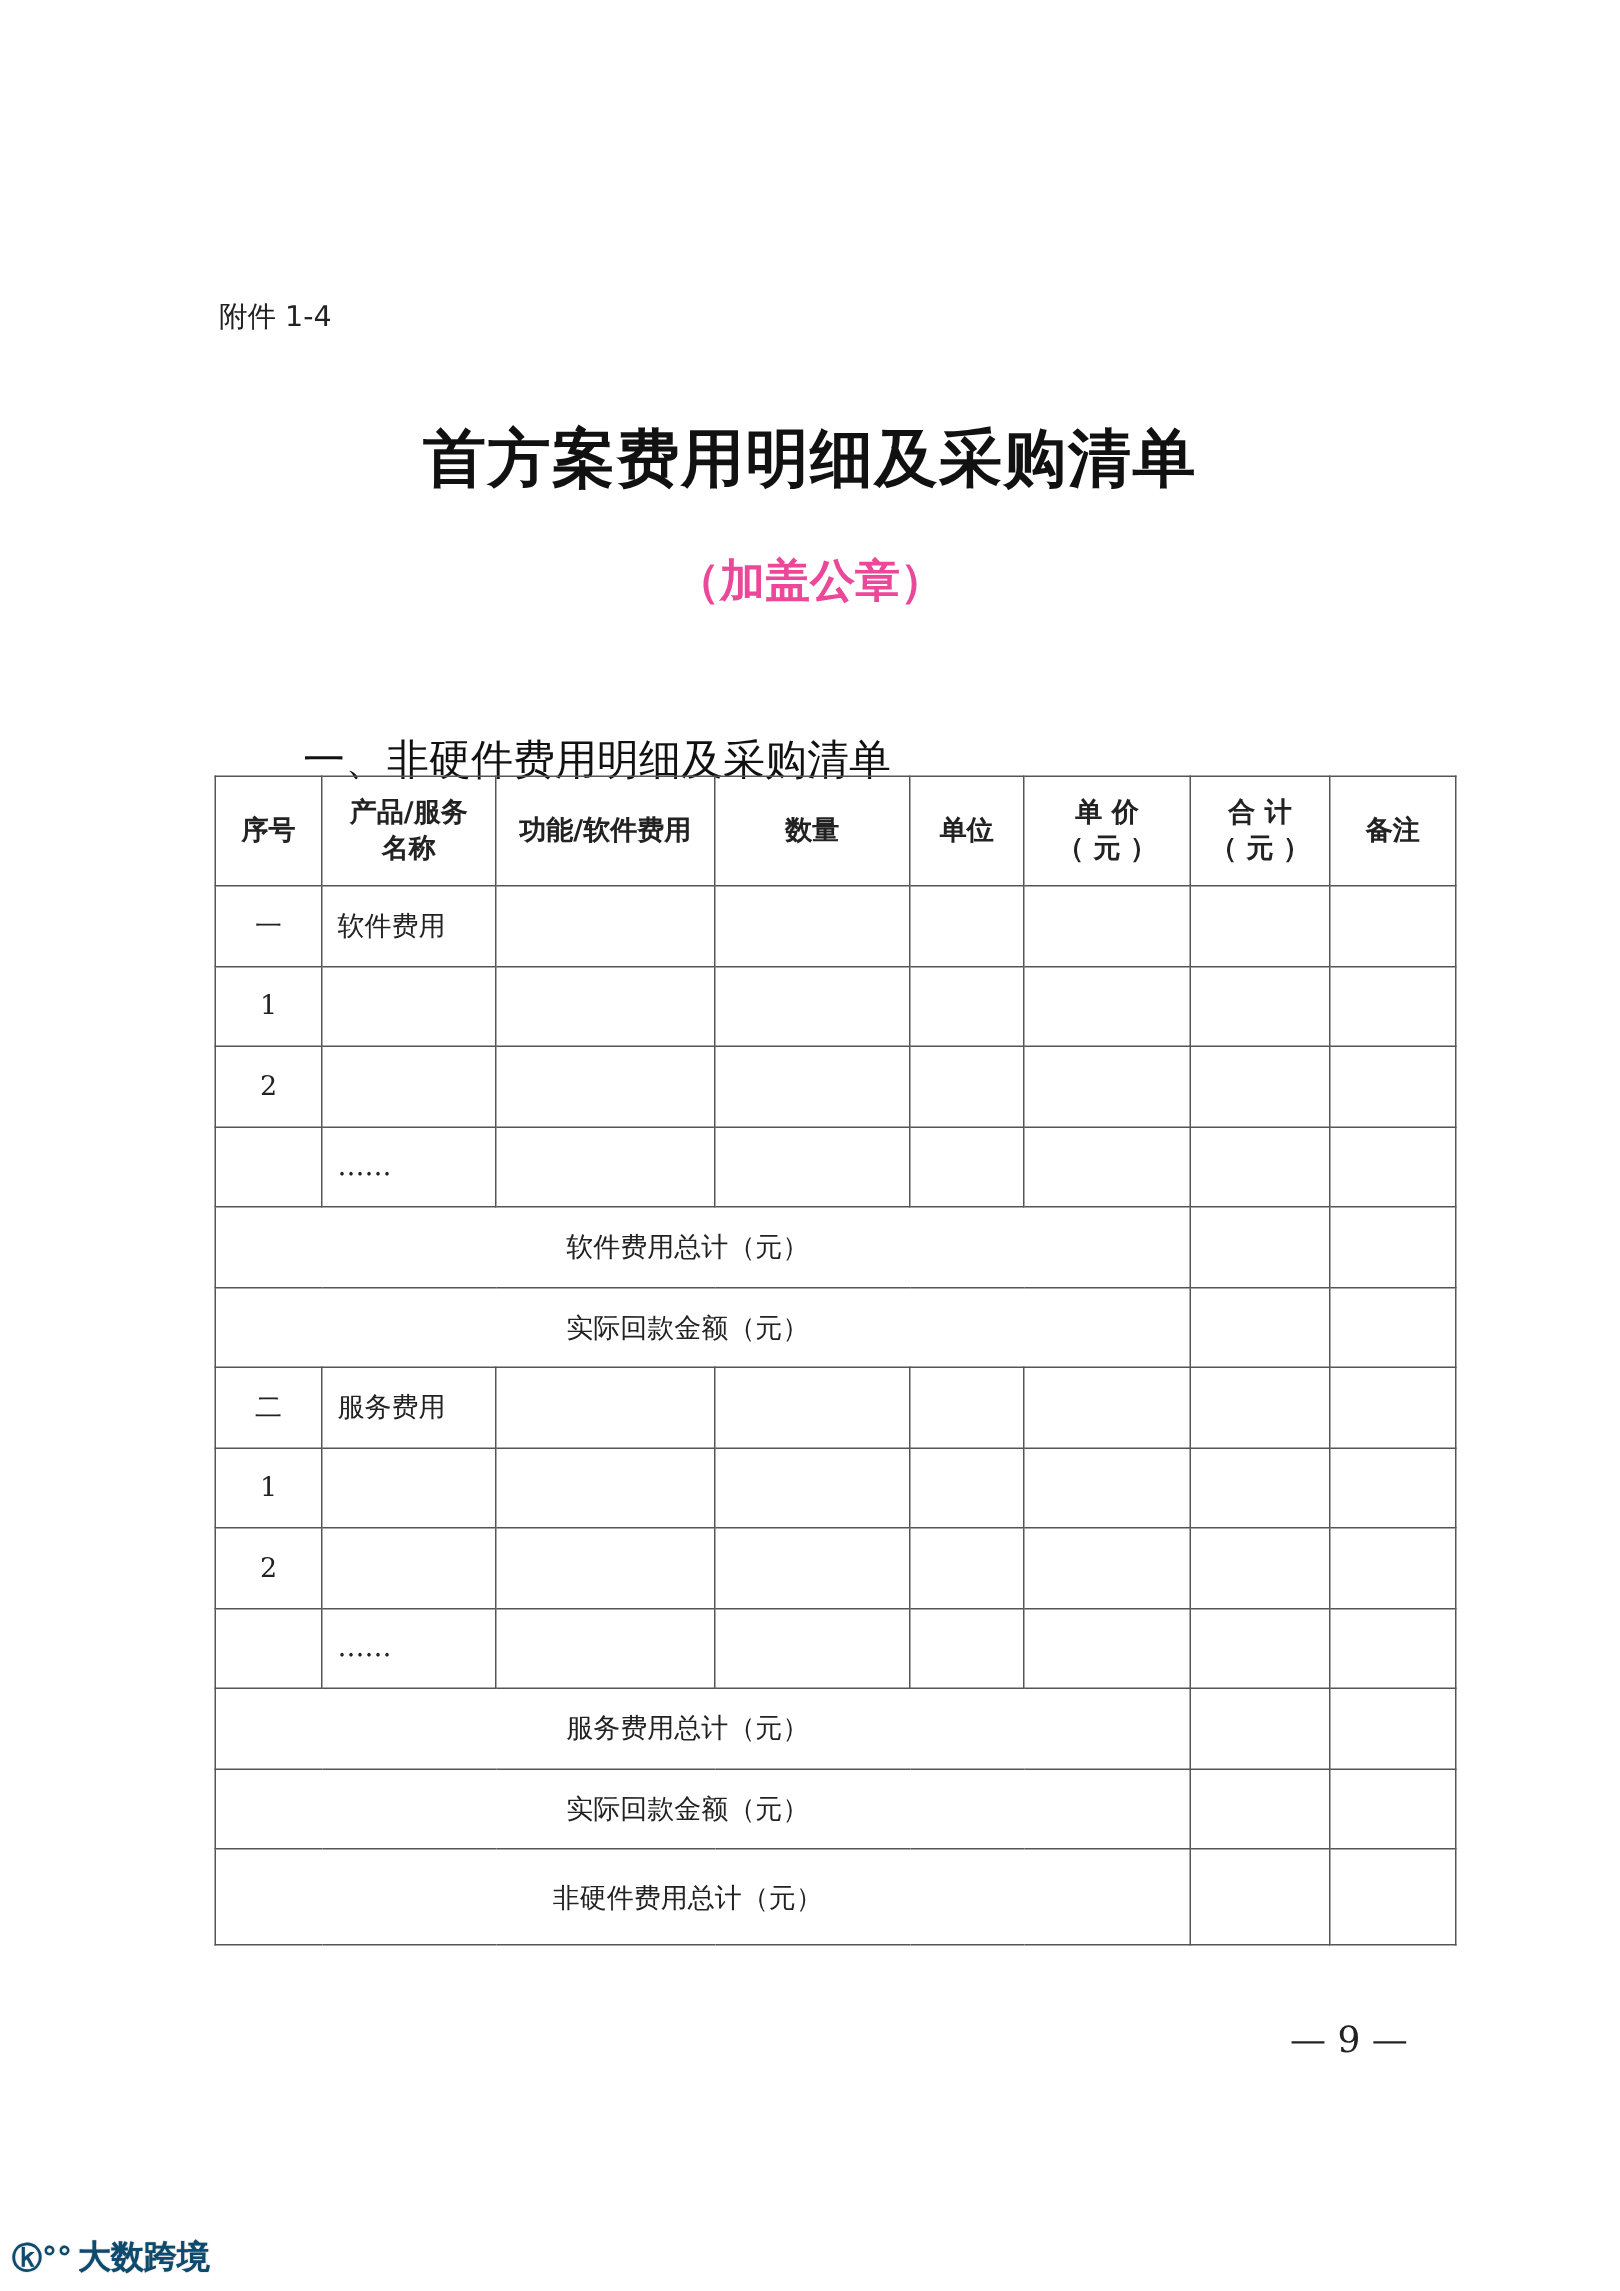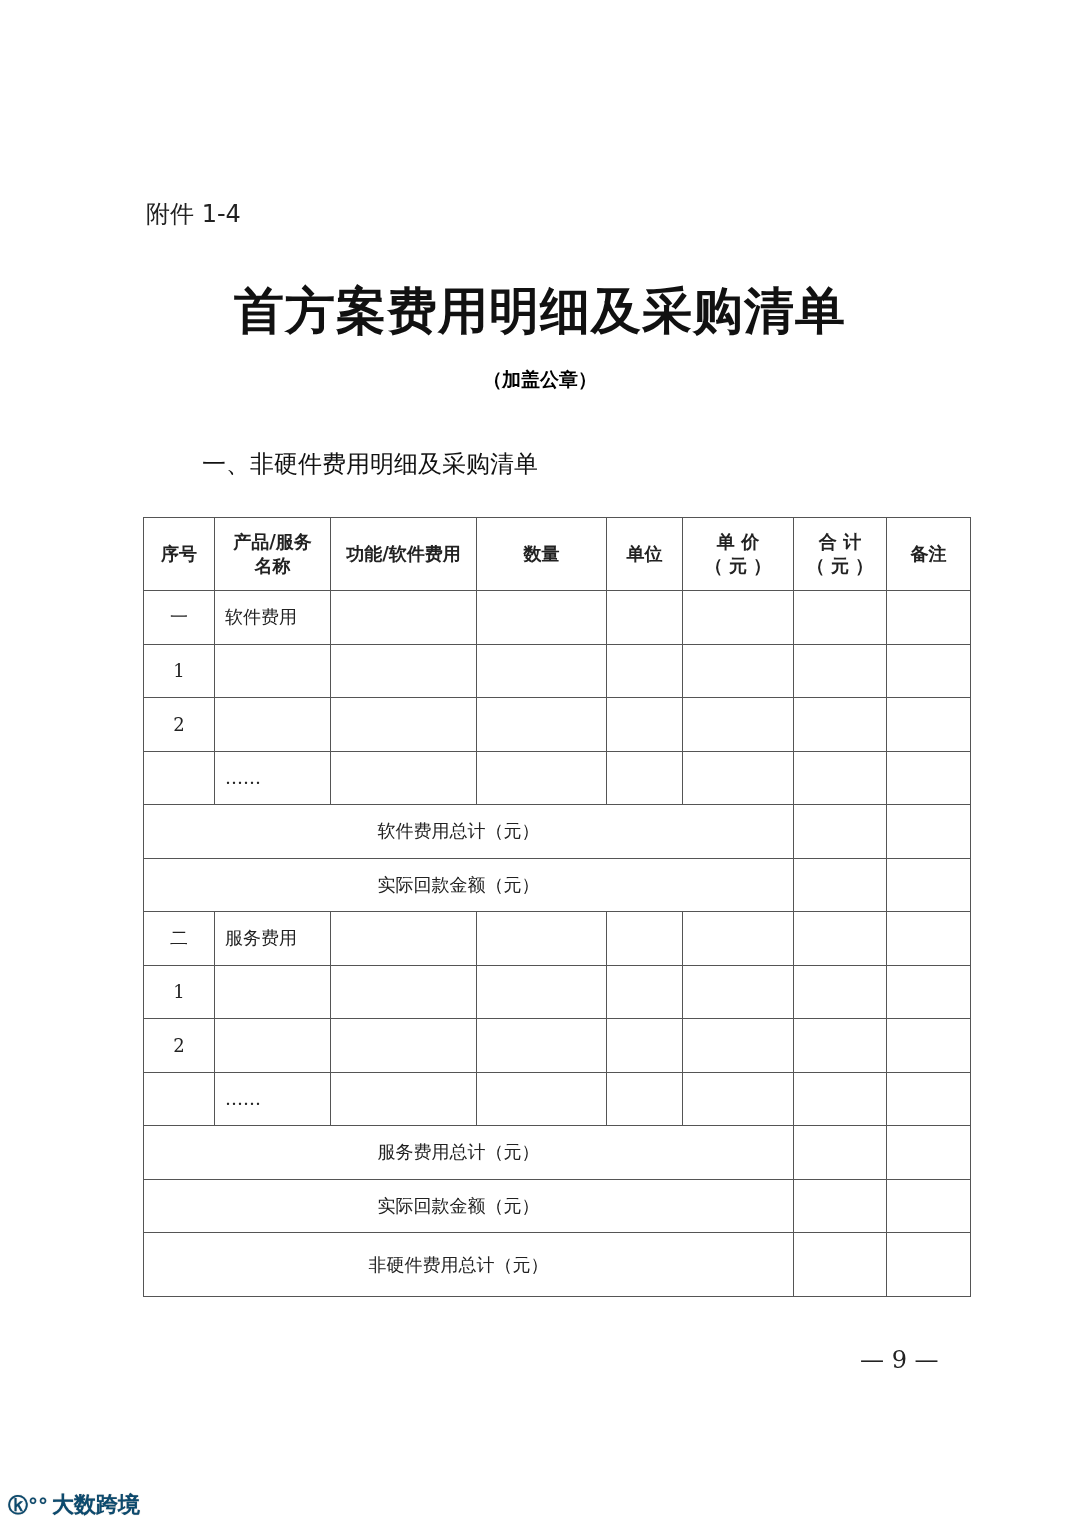--- a/index.html
+++ b/index.html
@@ -1,33 +1,33 @@
 <!DOCTYPE html>
 <html><head>
 <meta charset="utf-8">
 <style>
   html, body { margin: 0; padding: 0; }
   body {
     width: 1080px; height: 1527px; background: #ffffff; position: relative;
     overflow: hidden; font-family: "DejaVu Serif", "Liberation Serif", serif; color: #1a1a1a;
   }
   .annex {
-    position: absolute; left: 146px; top: 198px; font-size: 24px;
+    position: absolute; left: 146px; top: 198px; font-size: 19px;
     font-family: "DejaVu Sans", "Liberation Sans", sans-serif; color: #222;
   }
   .title {
     position: absolute; left: 0; width: 1080px; top: 278px; text-align: center;
-    font-size: 50px; font-weight: bold; letter-spacing: 1px; color: #111;
+    font-size: 42px; font-weight: bold; letter-spacing: 1px; color: #111;
   }
   .subtitle {
     position: absolute; left: 0; width: 1080px; top: 367px; text-align: center;
-    font-size: 19px; font-weight: bold; color: #000000;
+    font-size: 30px; font-weight: bold; color: #ec4899;
   }
   .section {
-    position: absolute; left: 202px; top: 448px; font-size: 24px;
+    position: absolute; left: 202px; top: 488px; font-size: 28px;
     font-family: "DejaVu Sans", "Liberation Sans", sans-serif; color: #111;
   }
   table.grid {
     position: absolute; left: 143px; top: 517px; width: 827px;
     border-collapse: collapse; table-layout: fixed;
     font-family: "DejaVu Serif", "Liberation Serif", serif;
   }
   table.grid td, table.grid th {
     border: 1.3px solid #555; padding: 0; font-size: 18px; color: #222;
     vertical-align: middle; text-align: center; font-weight: normal;

